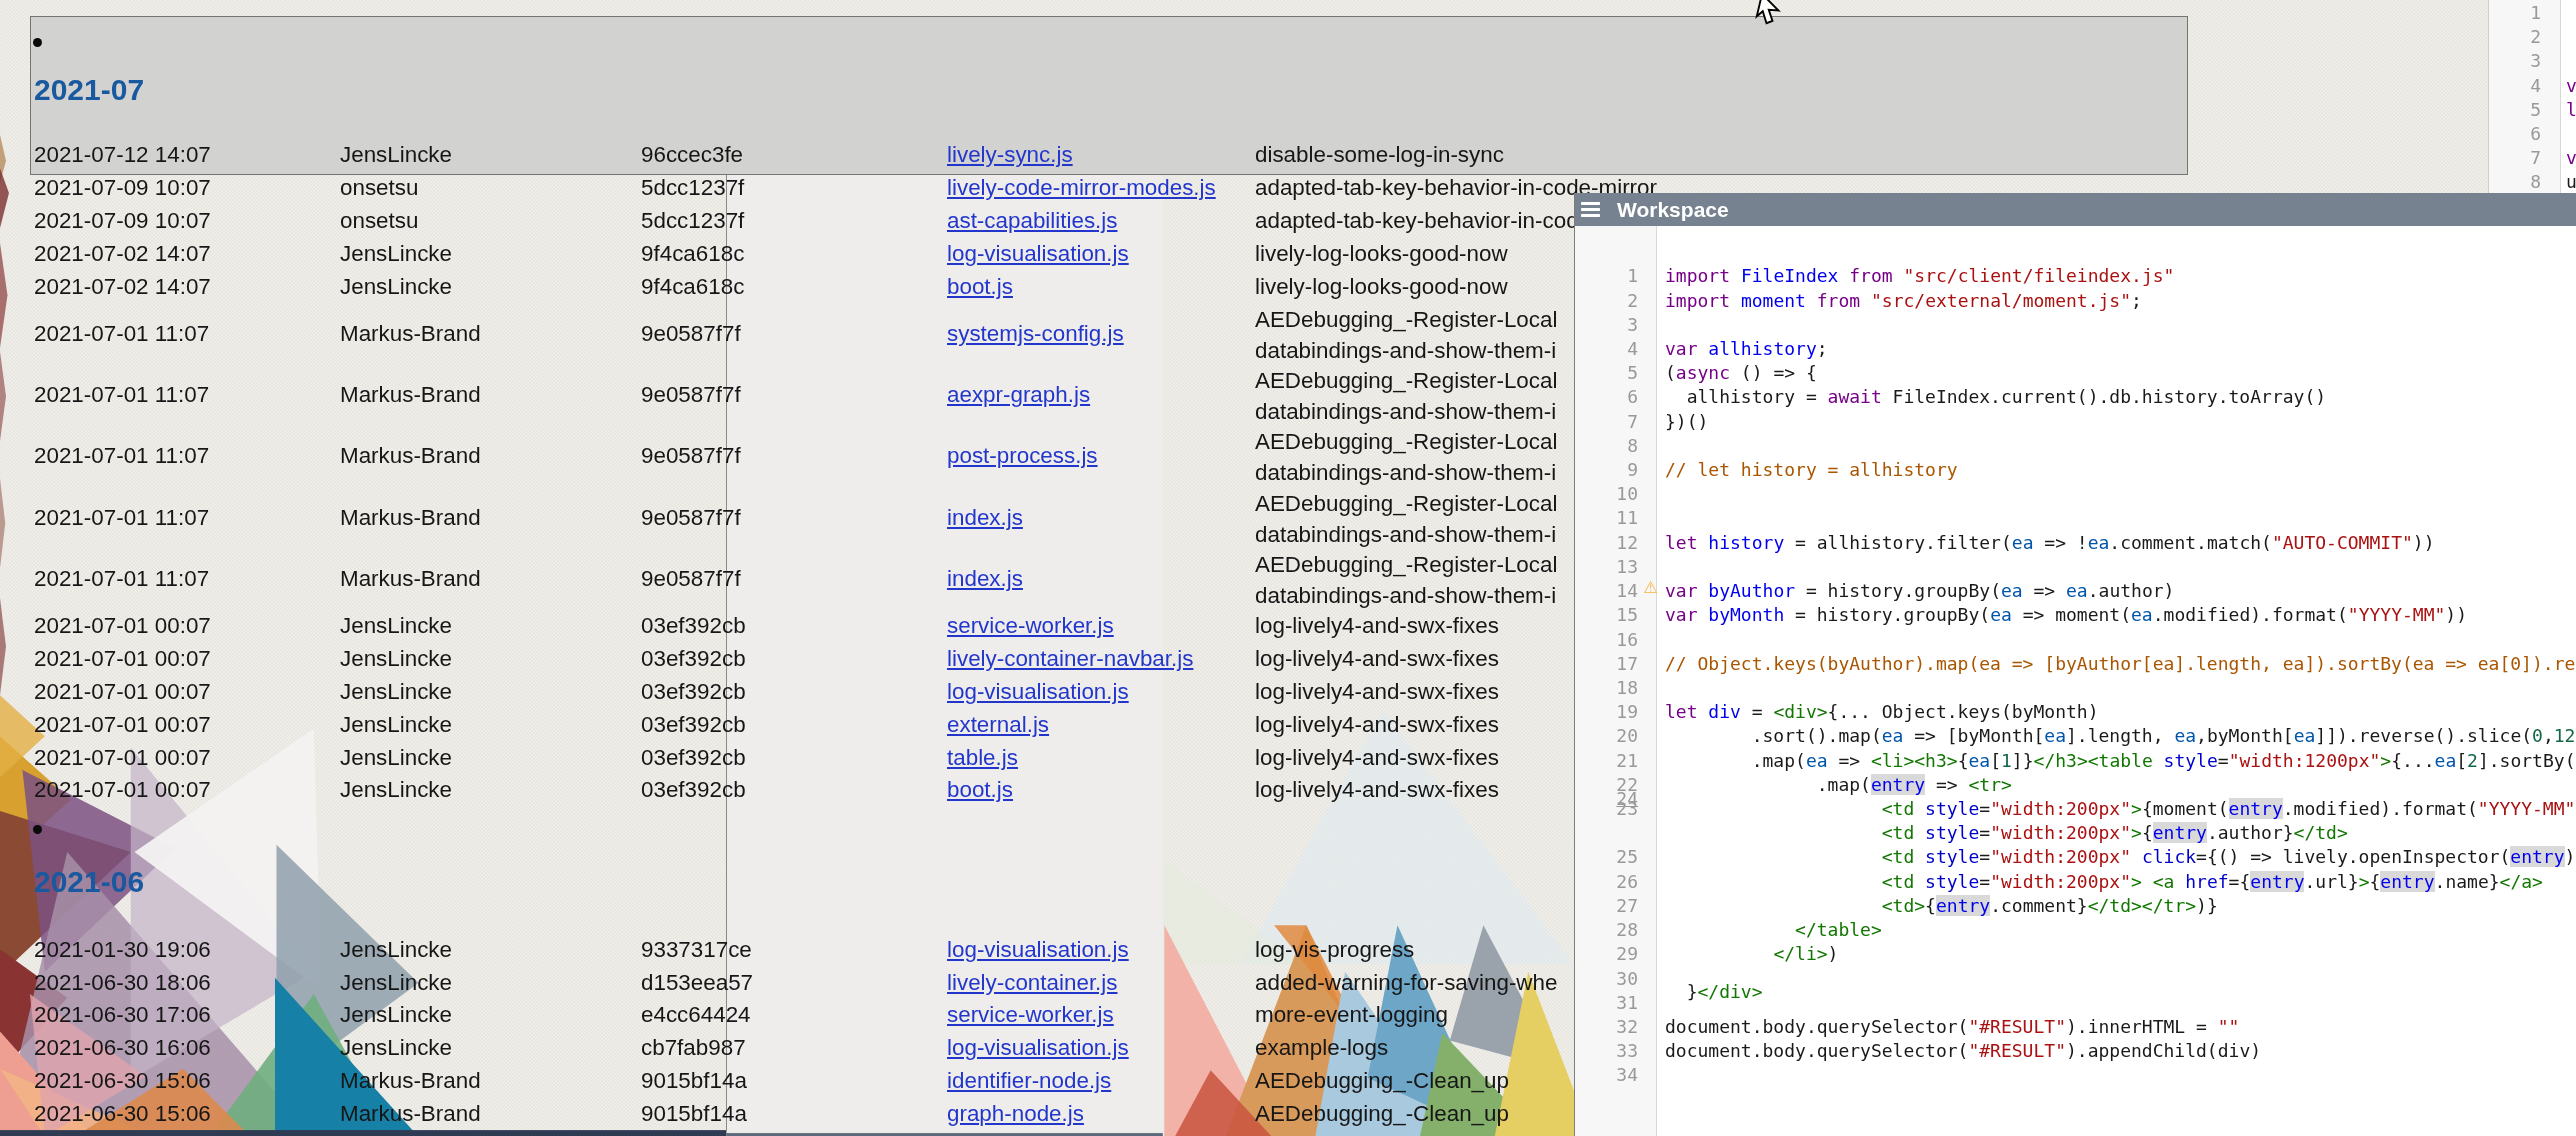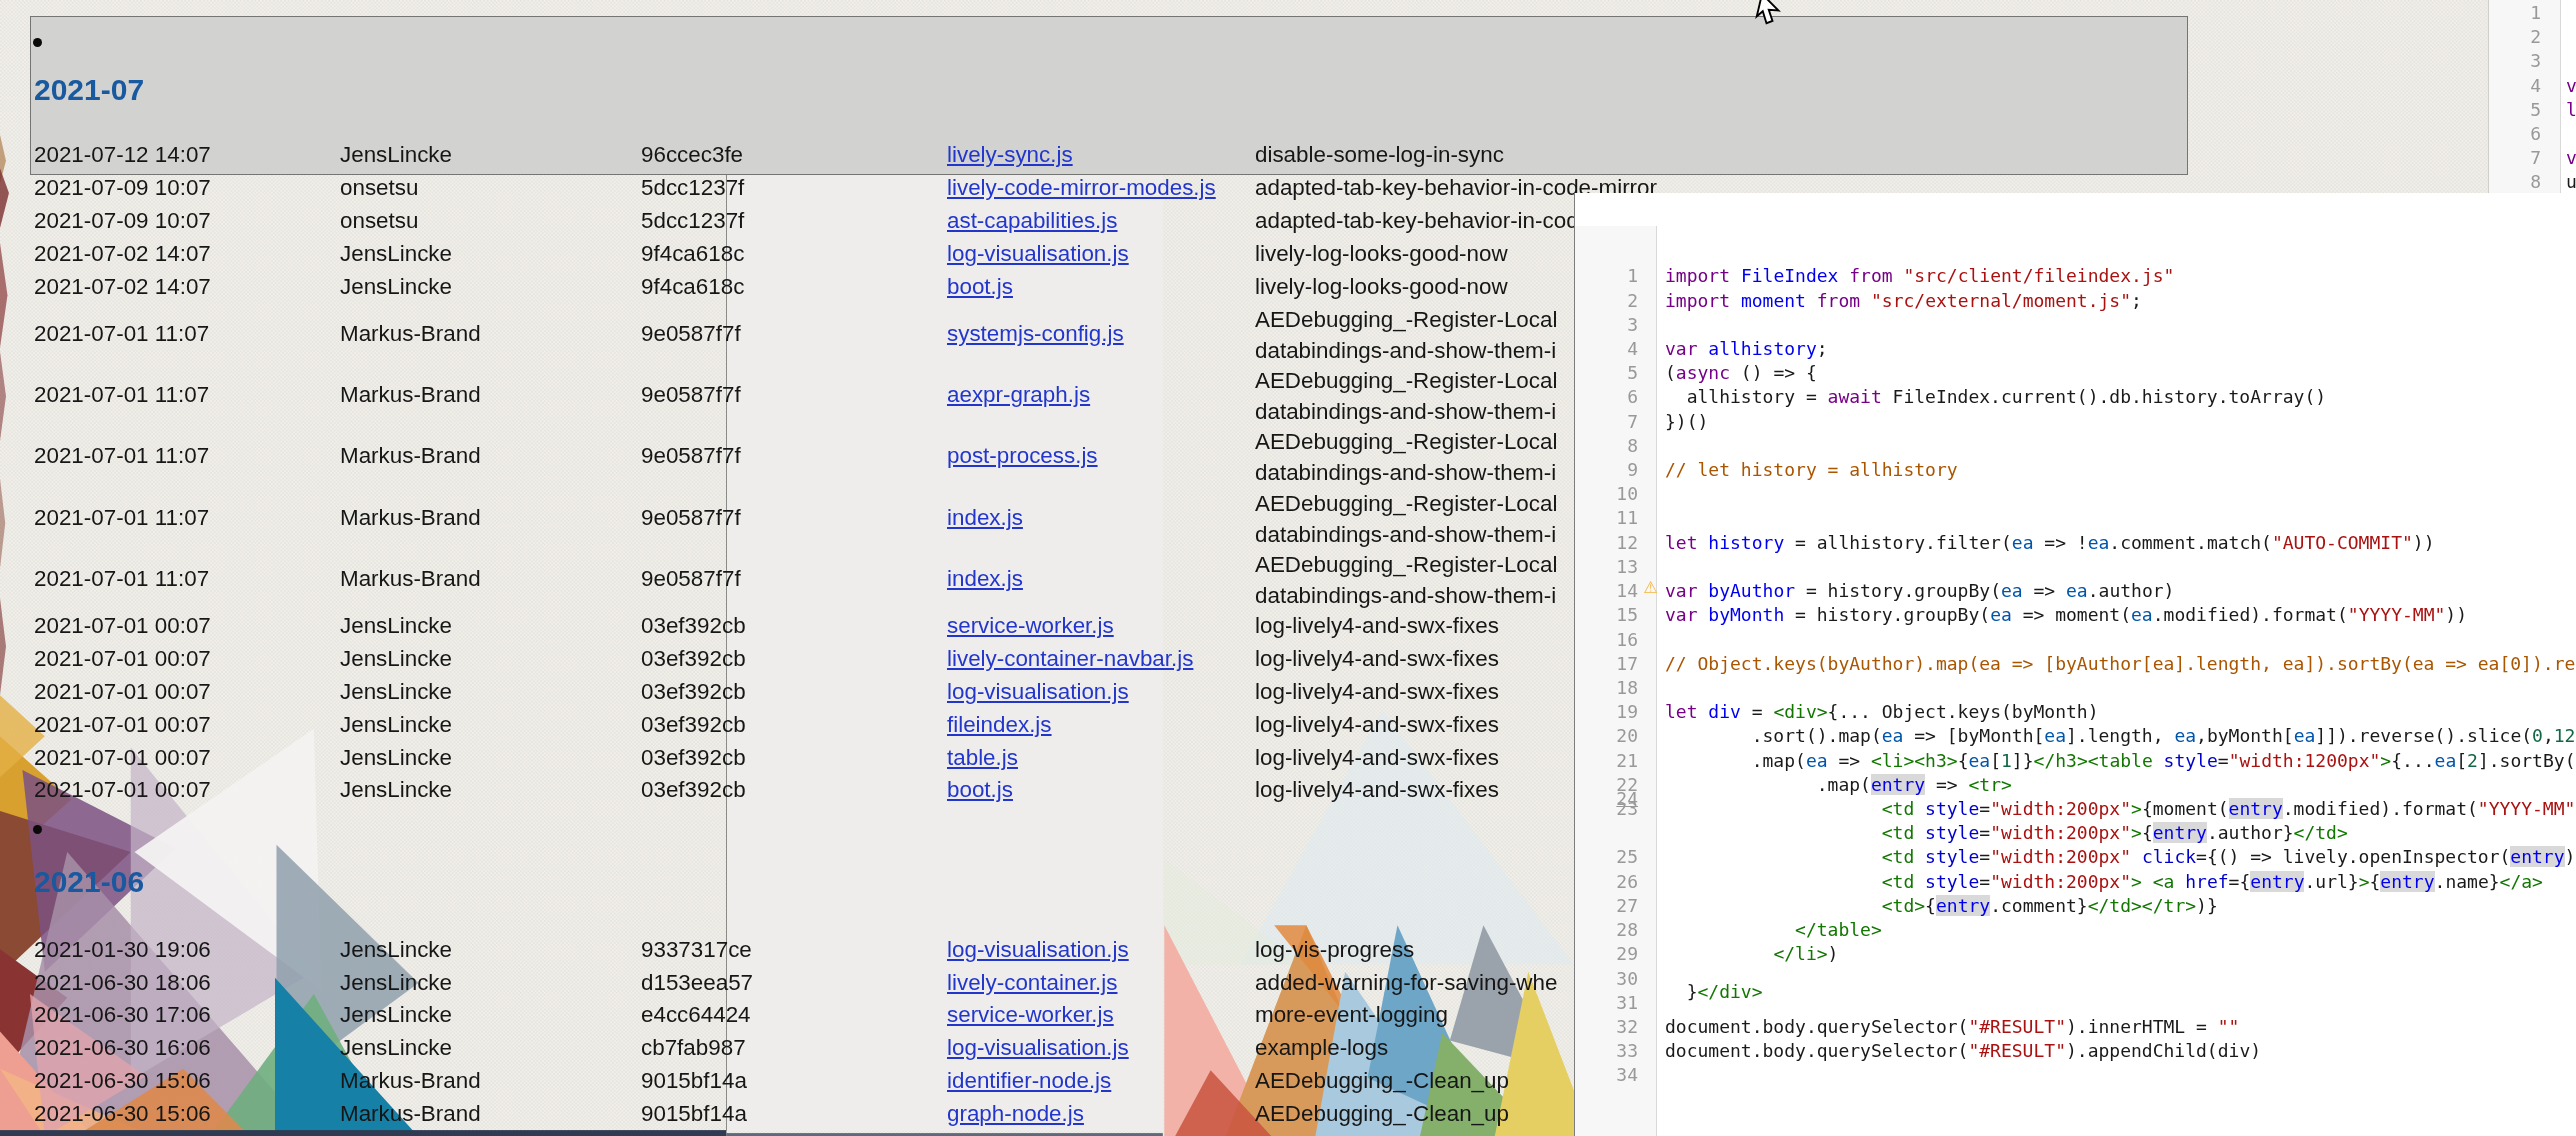--- a/index.html
+++ b/index.html
@@ -222,21 +222,21 @@
         <div class="cell c-file">
           <a class="file-link" href="#">log-visualisation.js</a>
         </div>
         <div class="cell c-msg">log-lively4-and-swx-fixes</div>
       </div>
       <div class="hrow" style="top: 708px; height: 33px;">
         <div class="cell c-date">2021-07-01 00:07</div>
         <div class="cell c-author">JensLincke</div>
         <div class="cell c-hash">03ef392cb</div>
         <div class="cell c-file">
-          <a class="file-link" href="#">fileindex.js</a>
+          <a class="file-link" href="#">external.js</a>
         </div>
         <div class="cell c-msg">log-lively4-and-swx-fixes</div>
       </div>
       <div class="hrow" style="top: 741px; height: 33px;">
         <div class="cell c-date">2021-07-01 00:07</div>
         <div class="cell c-author">JensLincke</div>
         <div class="cell c-hash">03ef392cb</div>
         <div class="cell c-file">
           <a class="file-link" href="#">table.js</a>
         </div>
@@ -303,20 +303,28 @@
         <div class="cell c-author">Markus-Brand</div>
         <div class="cell c-hash">9015bf14a</div>
         <div class="cell c-file">
           <a class="file-link" href="#">graph-node.js</a>
         </div>
         <div class="cell c-msg">AEDebugging_-Clean_up</div>
       </div>
     </div>
 
   <div class="workspace">
+    <div class="titlebar">
+      <div class="menu-btn">
+          <i></i>
+          <i></i>
+          <i></i>
+        </div>
+      <div class="wtitle">Workspace</div>
+    </div>
     <div class="ws-body">
       <div class="gutter"></div>
       <div id="ws-lines">
           <div class="cl" style="top: 37px;"><span class="tk-kw">import</span><span class="tk-pl"> </span><span class="tk-def">FileIndex</span><span class="tk-pl"> </span><span class="tk-kw">from</span><span class="tk-pl"> </span><span class="tk-str">"src/client/fileindex.js"</span></div>
           <div class="cl" style="top: 62px;"><span class="tk-kw">import</span><span class="tk-pl"> </span><span class="tk-def">moment</span><span class="tk-pl"> </span><span class="tk-kw">from</span><span class="tk-pl"> </span><span class="tk-str">"src/external/moment.js"</span><span class="tk-pl">;</span></div>
           <div class="cl" style="top: 86px;"></div>
           <div class="cl" style="top: 110px;"><span class="tk-kw">var</span><span class="tk-pl"> </span><span class="tk-def">allhistory</span><span class="tk-pl">;</span></div>
           <div class="cl" style="top: 134px;"><span class="tk-pl">(</span><span class="tk-kw">async</span><span class="tk-pl"> () =&gt; {</span></div>
           <div class="cl" style="top: 158px;"><span class="tk-pl">  allhistory = </span><span class="tk-kw">await</span><span class="tk-pl"> FileIndex.current().db.history.toArray()</span></div>
           <div class="cl" style="top: 183px;"><span class="tk-pl">})()</span></div>

